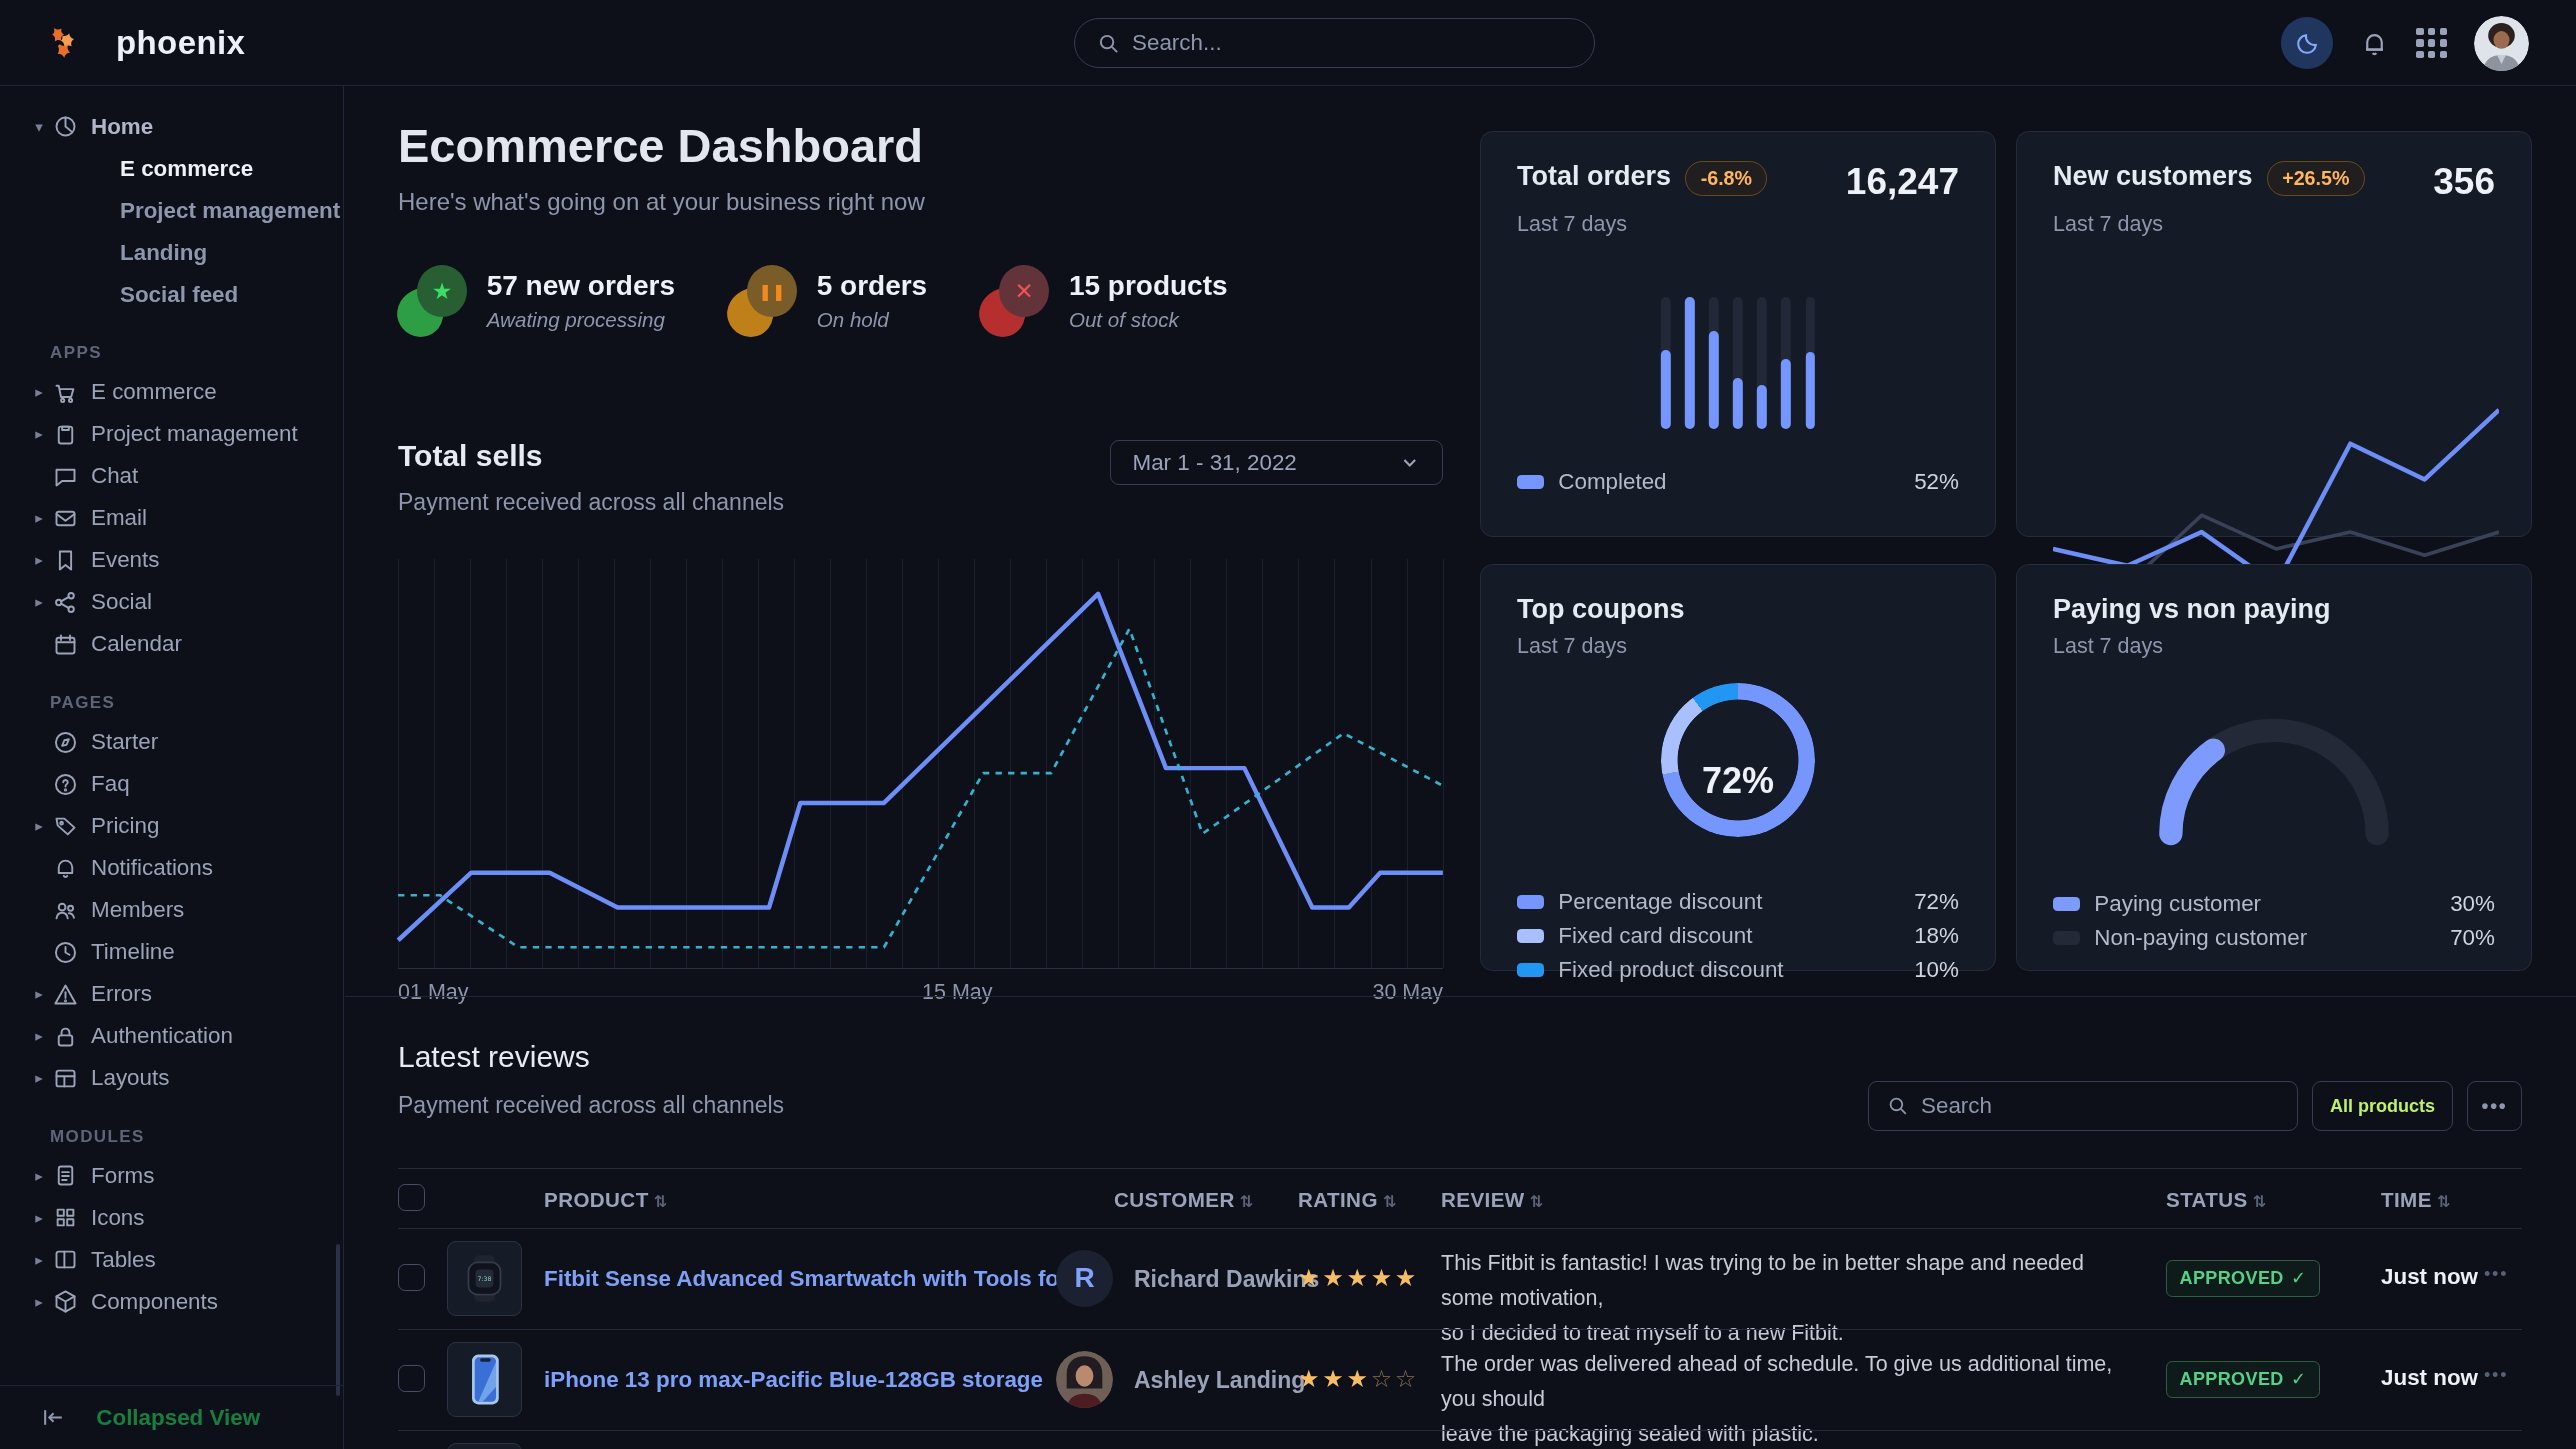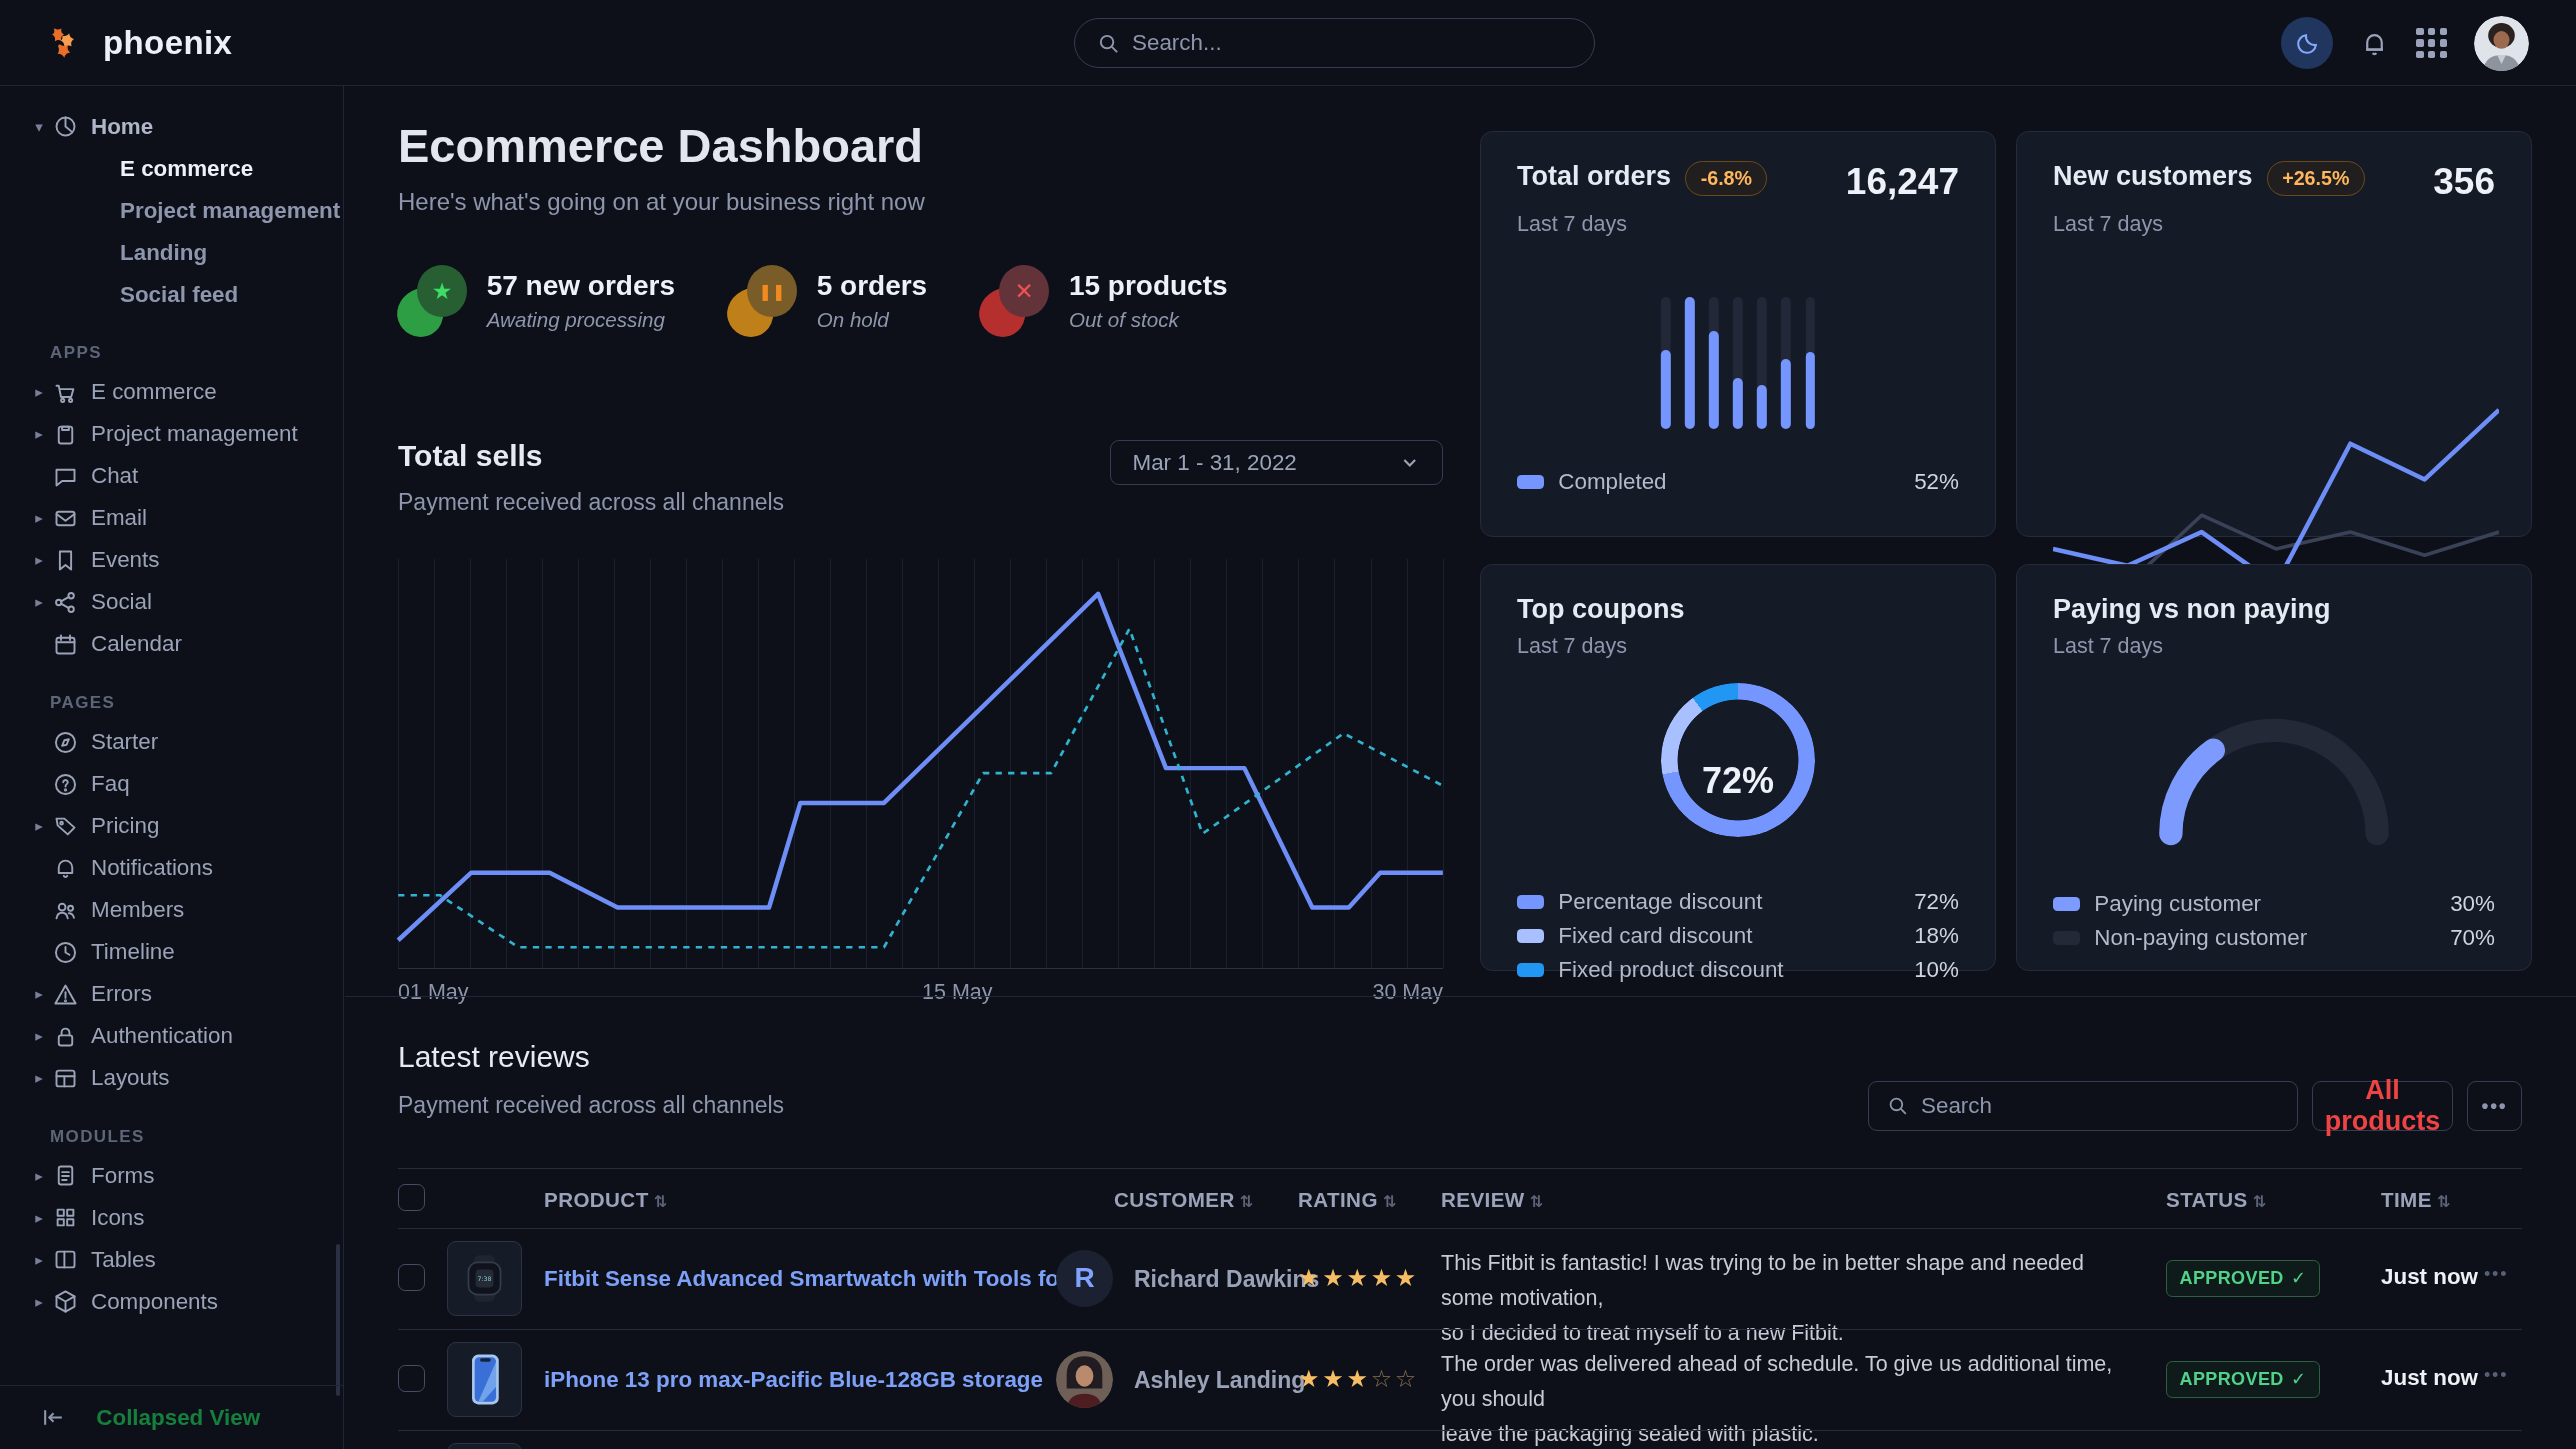--- a/index.html
+++ b/index.html
@@ -3,21 +3,21 @@
 <meta charset="utf-8">
 <style>
   * { margin:0; padding:0; box-sizing:border-box; }
   html,body { width:2576px; height:1449px; overflow:hidden; background:#0e1019;
     font-family:"Liberation Sans","DejaVu Sans",sans-serif; color:#e6eaf2; }
   #app { position:relative; width:2576px; height:1449px; background:#0e1019; }
 
   
   .topbar { position:absolute; left:0; top:0; width:2576px; height:86px;
     border-bottom:0.9px solid #20263a; display:flex; align-items:center; }
-  .brand { position:absolute; left:47px; top:0; height:86px; display:flex; align-items:center; gap:15px; }
+  .brand { position:absolute; left:47px; top:0; height:86px; display:flex; align-items:center; gap:28px; }
   .brand-name { font-size:33px; font-weight:600; color:#ecf0f8; letter-spacing:0.4px; }
   .nav-search { position:absolute; left:1074px; top:18px; width:521px; height:50px;
     border:0.9px solid #353d55; border-radius:25px; display:flex; align-items:center; padding:0 21.5px; gap:12.5px; background:transparent; }
   .nav-search input { background:transparent; border:none; outline:none; color:#aeb6c8; font-size:22.4px; width:100%;
     font-family:"Liberation Sans",sans-serif; }
   .nav-search input::placeholder { color:#8d96ad; }
   .nav-right { position:absolute; right:47px; top:0; height:86px; display:flex; align-items:center; gap:27px; }
   .moon-btn { width:52px; height:52px; border-radius:50%; background:#21365f; display:flex; align-items:center; justify-content:center; }
   .icon-btn { display:flex; align-items:center; justify-content:center; }
   .dots9 { display:grid; grid-template-columns:repeat(3,7.2px); grid-gap:4.5px; }
@@ -94,21 +94,21 @@
 
   
   .rv-title { position:absolute; left:398px; top:1040px; font-size:30px; font-weight:400; color:#e6eaf2; }
   .rv-sub { position:absolute; left:398px; top:1092px; font-size:23px; color:#8d96ad; }
   .rv-search { position:absolute; left:1868px; top:1081px; width:430px; height:50px; border:0.9px solid #353d55; border-radius:9px;
     display:flex; align-items:center; gap:12.5px; padding:0 18px; }
   .rv-search input { background:transparent; border:none; outline:none; color:#aeb6c8; font-size:22.4px; width:100%;
     font-family:"Liberation Sans",sans-serif; }
   .rv-search input::placeholder { color:#8d96ad; }
   .btn { position:absolute; top:1081px; height:50px; border:0.9px solid #353d55; border-radius:9px; background:transparent;
-    color:#ef4444; font-size:27px; font-weight:600; display:flex; align-items:center; justify-content:center; cursor:pointer;
+    color:#bef264; font-size:18px; font-weight:600; display:flex; align-items:center; justify-content:center; cursor:pointer;
     font-family:"Liberation Sans",sans-serif; }
   .btn-all { left:2312px; width:141px; }
   .btn-more { left:2467px; width:55px; color:#8d96ad; font-size:19.7px; letter-spacing:1.8px; }
   .table { position:absolute; left:398px; top:1168px; width:2124px; }
   .t-line { position:absolute; left:0; width:2124px; height:0.9px; background:#262c3c; }
   .t-headrow { position:absolute; left:0; top:0; width:2124px; height:60px; }
   .th { position:absolute; top:19.7px; font-size:20.6px; font-weight:700; letter-spacing:0.4px; color:#9aa3ba; }
   .sort { color:#5b6376; font-size:16px; margin-left:5.4px; }
   .checkbox { position:absolute; left:0; width:27px; height:27px; border:1.8px solid #454e66; border-radius:7.2px; cursor:pointer; }
   .t-row { position:absolute; left:0; width:2124px; height:100px; }

